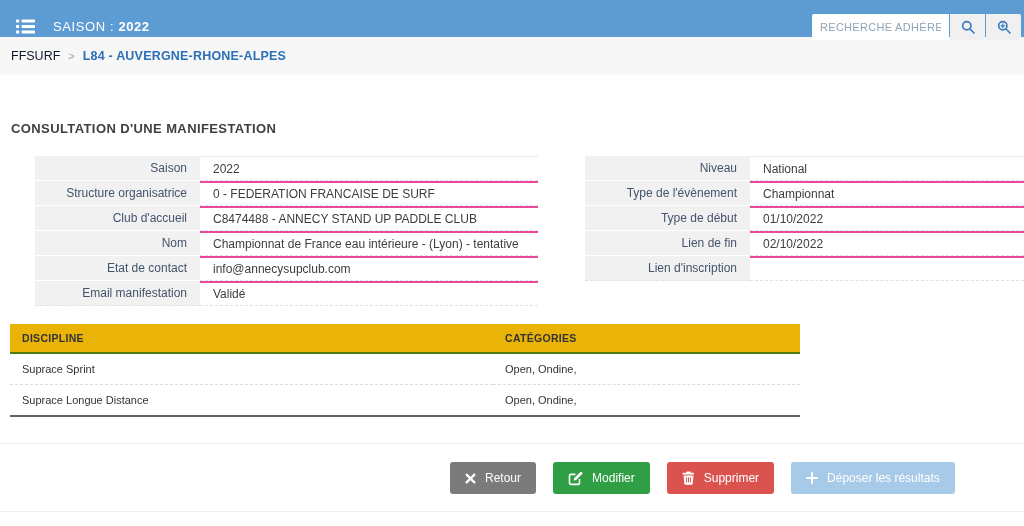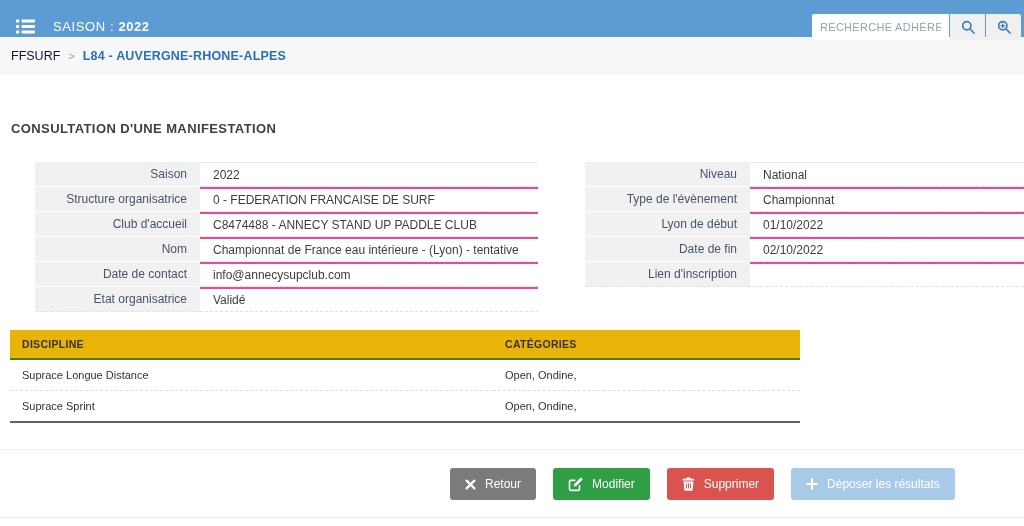--- a/index.html
+++ b/index.html
@@ -58,21 +58,21 @@
   .crumb-current { color: #2b6fb7; font-weight: bold; text-decoration: none; cursor: pointer; letter-spacing: .2px; }
 
   
   .page-title {
     margin: 46px 0 0 11px;
     font-size: 13px; font-weight: bold;
     color: #404040; letter-spacing: .4px;
   }
 
   
-  .details { display: flex; align-items: flex-start; margin-top: 26px; }
+  .details { display: flex; align-items: flex-start; margin-top: 20px; }
   table.detail { border-collapse: separate; border-spacing: 0; flex: none; }
   .detail-left  { margin-left: 35px; width: 503px; }
   .detail-right { margin-left: 47px; width: 640px; }
   table.detail td { height: 25px; font-size: 12px; vertical-align: middle; }
   td.dlabel {
     background: #f1f1f2; color: #44546a;
     text-align: right; padding: 0 13px;
     width: 165px;
     border-bottom: 1px solid #fff;
   }
@@ -194,70 +194,70 @@
       </tr>
       <tr>
         <td class="dlabel">Club d'accueil</td>
         <td class="dvalue">C8474488 - ANNECY STAND UP PADDLE CLUB</td>
       </tr>
       <tr>
         <td class="dlabel">Nom</td>
         <td class="dvalue">Championnat de France eau intérieure - (Lyon) - tentative</td>
       </tr>
       <tr>
-        <td class="dlabel">Date de contact</td>
+        <td class="dlabel">Etat de contact</td>
         <td class="dvalue">info@annecysupclub.com</td>
       </tr>
       <tr>
-        <td class="dlabel">Etat organisatrice</td>
+        <td class="dlabel">Email manifestation</td>
         <td class="dvalue">Validé</td>
       </tr>
     </tbody>
   </table>
 
   <table class="detail detail-right">
     <tbody>
       <tr>
         <td class="dlabel">Niveau</td>
         <td class="dvalue">National</td>
       </tr>
       <tr>
         <td class="dlabel">Type de l'évènement</td>
         <td class="dvalue">Championnat</td>
       </tr>
       <tr>
-        <td class="dlabel">Lyon de début</td>
+        <td class="dlabel">Type de début</td>
         <td class="dvalue">01/10/2022</td>
       </tr>
       <tr>
-        <td class="dlabel">Date de fin</td>
+        <td class="dlabel">Lien de fin</td>
         <td class="dvalue">02/10/2022</td>
       </tr>
       <tr>
         <td class="dlabel">Lien d'inscription</td>
         <td class="dvalue"></td>
       </tr>
     </tbody>
   </table>
 </div>
 
 <table class="disciplines">
   <thead>
     <tr>
       <th class="col-disc">DISCIPLINE</th>
       <th>CATÉGORIES</th>
     </tr>
   </thead>
   <tbody>
     <tr>
-      <td>Suprace Longue Distance</td>
+      <td>Suprace Sprint</td>
       <td>Open, Ondine,</td>
     </tr>
     <tr>
-      <td>Suprace Sprint</td>
+      <td>Suprace Longue Distance</td>
       <td>Open, Ondine,</td>
     </tr>
   </tbody>
 </table>
 
 <hr class="divider">
 <div class="actions">
   <button class="btn btn-back">
     <span style="display:flex;">
       <svg width="11" height="11" viewBox="0 0 11 11">

